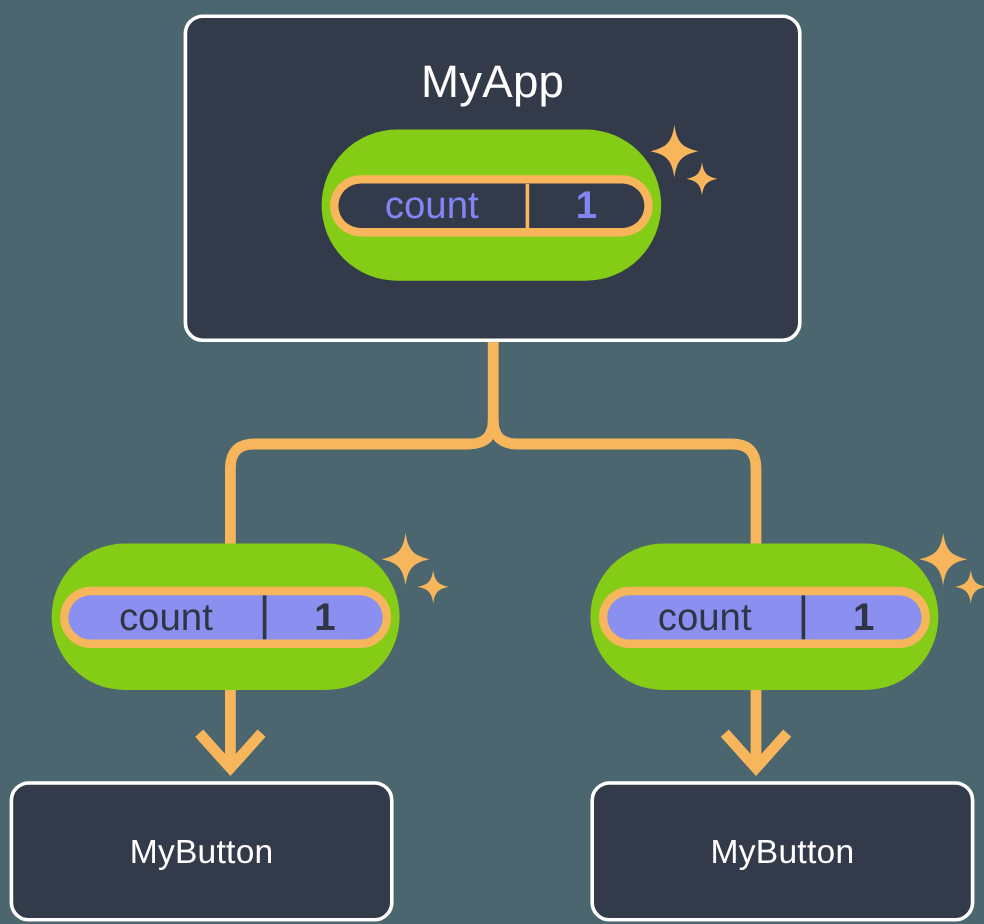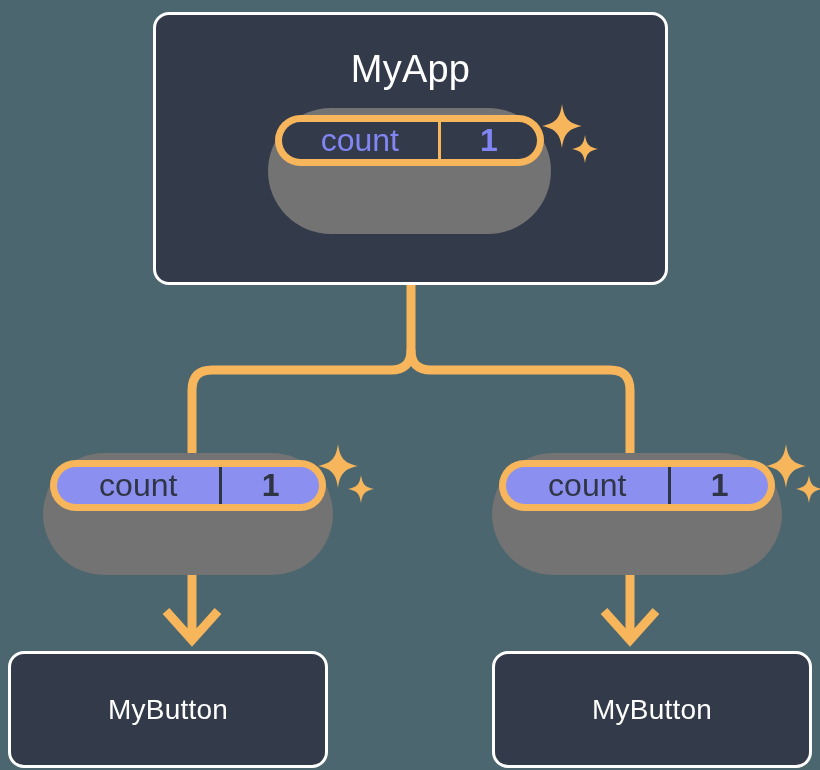--- a/index.html
+++ b/index.html
@@ -73,25 +73,25 @@
     top: 50%;
     transform: translateY(-50%);
     font-size: 28px;
   }
 
   
   .pill {
     position: absolute;
     box-sizing: border-box;
     display: flex;
-    align-items: flex-start;
+    align-items: center;
     border-radius: 999px;
     z-index: 4;
     
-    background: #737373;
+    background: #84cc16;
     padding: 7px;
   }
   .pill-inner {
     flex: 1 1 auto;
     display: flex;
     align-items: stretch;
     border-radius: 999px;
     background: #f7b65c; 
     padding: 7px;
     box-sizing: border-box;

